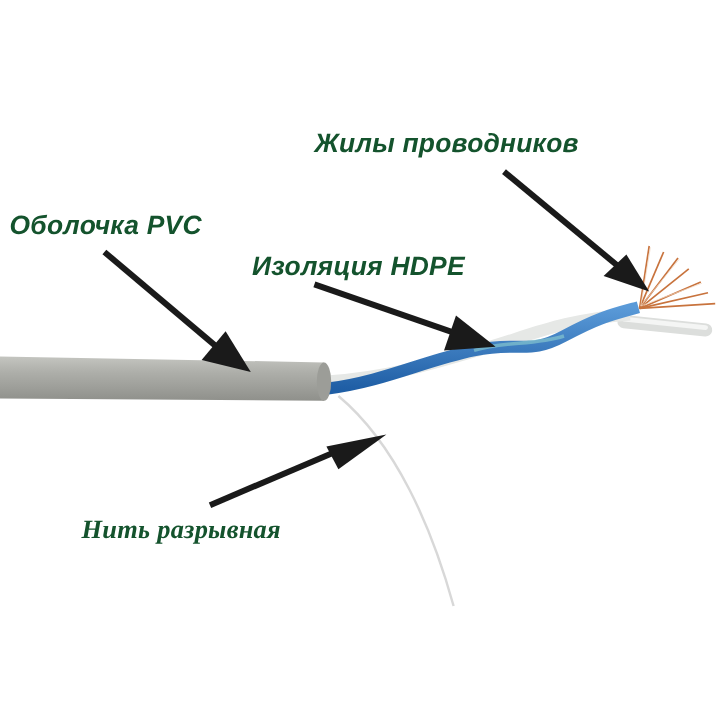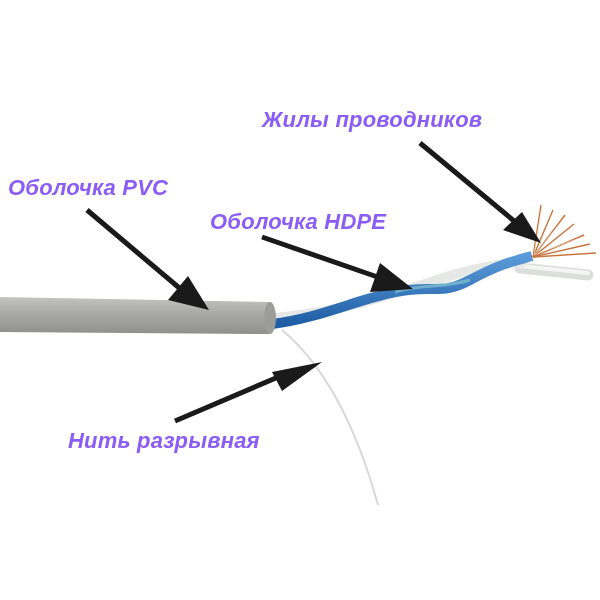--- a/index.html
+++ b/index.html
@@ -1,17 +1,17 @@
 <!DOCTYPE html>
 <html><head>
   <meta charset="utf-8">
   <style>
     html, body { margin:0; padding:0; background:#ffffff; }
     body { width:600px; height:600px; position:relative; overflow:hidden; font-family:"Liberation Sans", sans-serif; }
-    .label { position:absolute; font-weight:bold; font-style:italic; font-size:22px; color:#8b5cf6; white-space:nowrap; letter-spacing:0.2px; }
+    .label { position:absolute; font-weight:bold; font-style:italic; font-size:22px; color:#14532d; white-space:nowrap; letter-spacing:0.2px; }
     svg.scene { position:absolute; left:0; top:0; }
   </style>
 </head>
 <body>
 
 <svg class="scene" width="600" height="600" viewBox="0 0 600 600">
   <defs>
     <linearGradient id="jacketGrad" x1="0" y1="0" x2="0" y2="1">
       <stop offset="0" stop-color="#c4c5c0"></stop>
       <stop offset="0.35" stop-color="#aeafaa"></stop>
@@ -63,14 +63,14 @@
     <polygon points="413,289 370,292 380,263" fill="#1a1a1a"></polygon>
   </g>
   <g>
     <line x1="175" y1="421" x2="290" y2="372" stroke="#1a1a1a" stroke-width="5"></line>
     <polygon points="322,362 282,391 272,372" fill="#1a1a1a"></polygon>
   </g>
 </svg>
 
 <div class="label" style="left:262px; top:107px;">Жилы проводников</div>
 <div class="label" style="left:8px; top:175px;font-style:italic;">Оболочка PVC</div>
-<div class="label" style="left:210px; top:209px;">Оболочка HDPE</div>
-<div class="label" style="left:68px; top:428px;">Нить разрывная</div>
+<div class="label" style="left:210px; top:209px;">Изоляция HDPE</div>
+<div class="label" style="left:68px; top:428px;font-family:Liberation Serif, serif;">Нить разрывная</div>
 
 </body></html>

